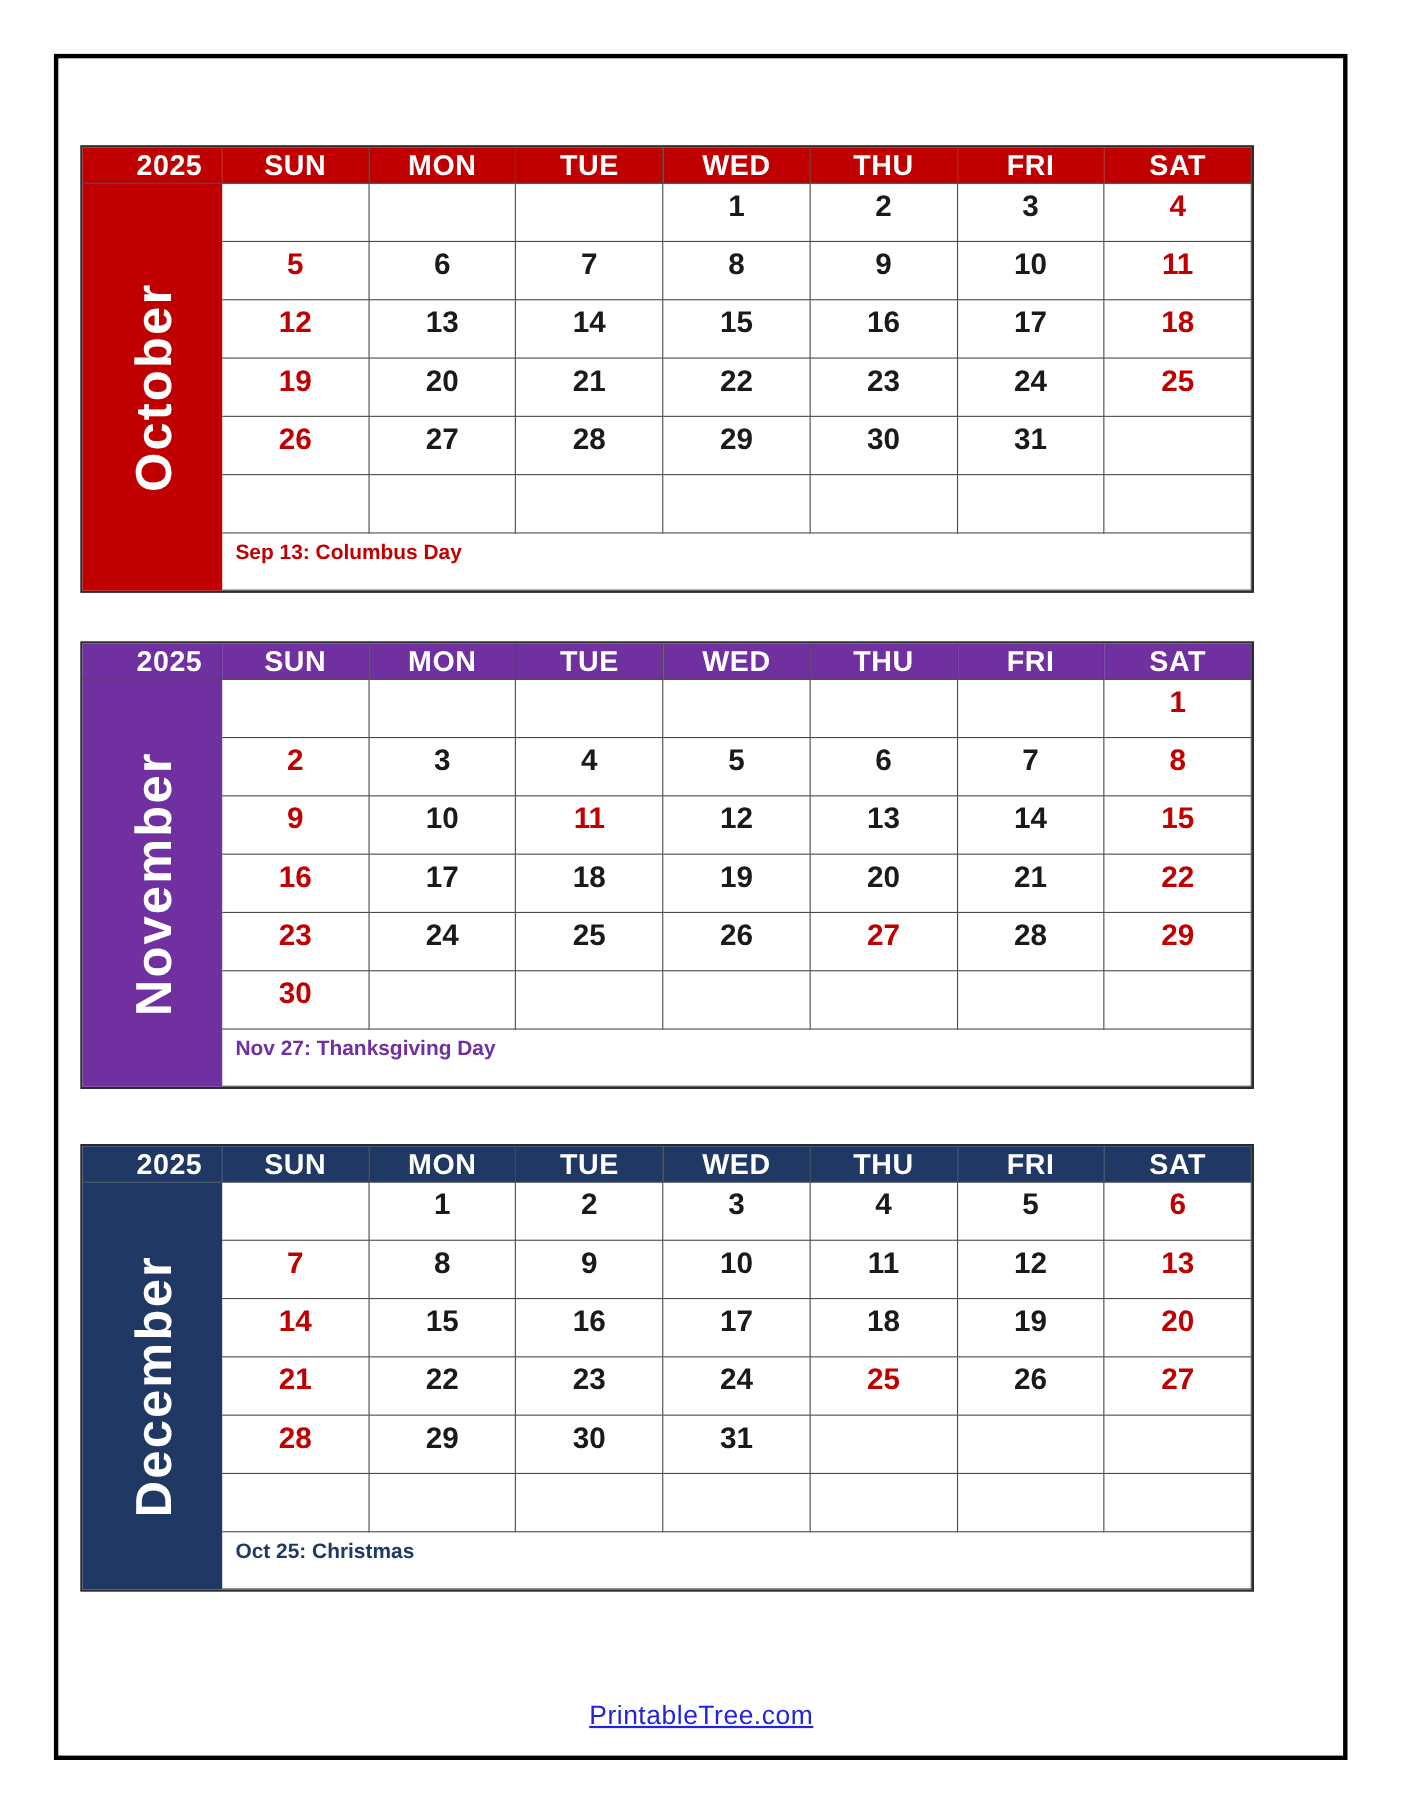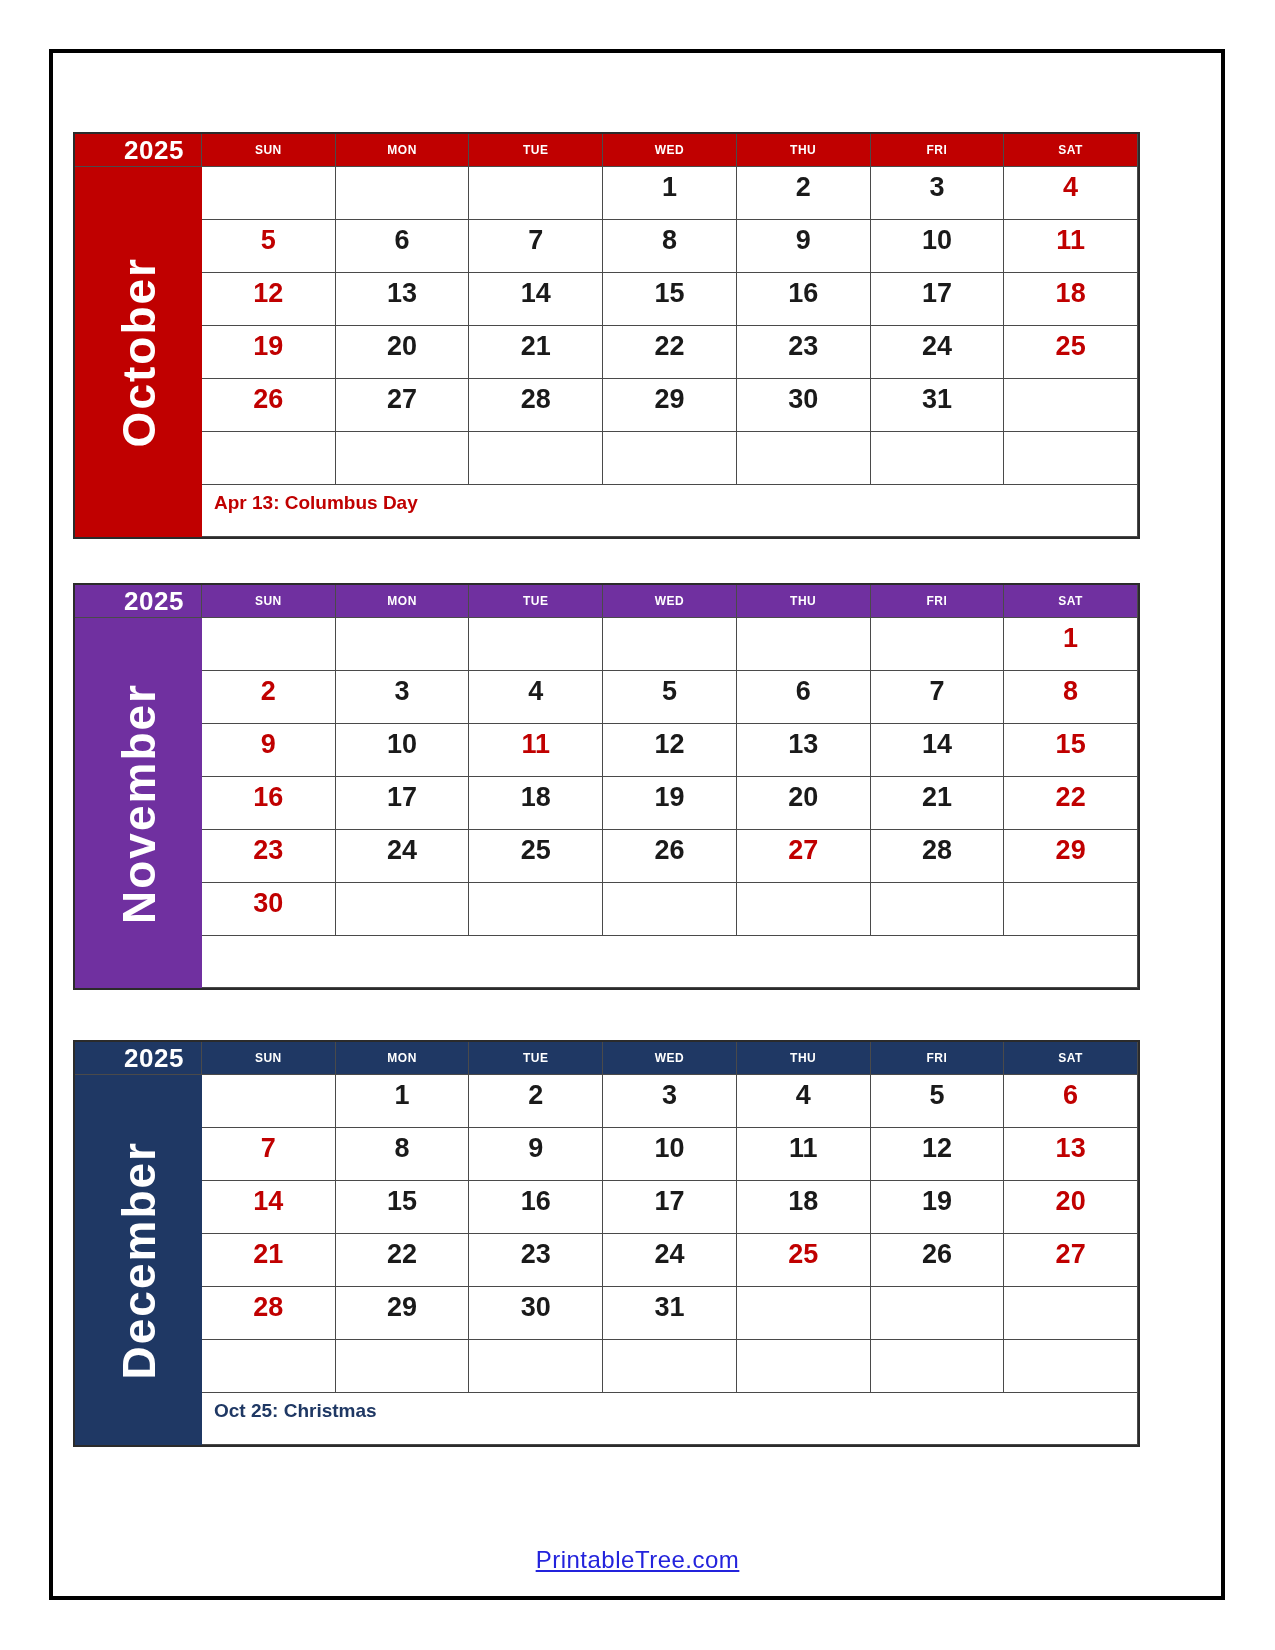--- a/index.html
+++ b/index.html
@@ -34,21 +34,21 @@
     overflow:hidden;
   }
   .hdr{
     background:var(--accent);
     color:#ffffff;
     font-weight:bold;
     display:flex;align-items:center;justify-content:center;
     letter-spacing:0.5px;
   }
   .hdr.year{font-size:26px;padding-left:32px;}
-  .hdr.day{font-size:12px;}
+  .hdr.day{font-size:26px;}
   .sidebar{
     grid-column:1;
     grid-row:2 / span 7;
     background:var(--accent);
     display:flex;align-items:center;justify-content:center;
   }
   .month-name{
     writing-mode:vertical-rl;
     transform:rotate(180deg);
     color:#ffffff;
@@ -144,21 +144,21 @@
         <div class="cell day-cell">31</div>
         <div class="cell day-cell"></div>
         <div class="cell day-cell"></div>
         <div class="cell day-cell"></div>
         <div class="cell day-cell"></div>
         <div class="cell day-cell"></div>
         <div class="cell day-cell"></div>
         <div class="cell day-cell"></div>
         <div class="cell day-cell"></div>
         <div class="cell holiday-cell">
-          <div>Apr 13: Columbus Day</div>
+          <div>Sep 13: Columbus Day</div>
         </div>
       </div>
       <div class="month" style="--accent: #7030A0; top: 583px;">
         <div class="cell hdr year">2025</div>
         <div class="cell hdr day">SUN</div>
         <div class="cell hdr day">MON</div>
         <div class="cell hdr day">TUE</div>
         <div class="cell hdr day">WED</div>
         <div class="cell hdr day">THU</div>
         <div class="cell hdr day">FRI</div>
@@ -202,20 +202,21 @@
         <div class="cell day-cell">28</div>
         <div class="cell day-cell red">29</div>
         <div class="cell day-cell red">30</div>
         <div class="cell day-cell"></div>
         <div class="cell day-cell"></div>
         <div class="cell day-cell"></div>
         <div class="cell day-cell"></div>
         <div class="cell day-cell"></div>
         <div class="cell day-cell"></div>
         <div class="cell holiday-cell">
+          <div>Nov 27: Thanksgiving Day</div>
         </div>
       </div>
       <div class="month" style="--accent: #1F3864; top: 1040px;">
         <div class="cell hdr year">2025</div>
         <div class="cell hdr day">SUN</div>
         <div class="cell hdr day">MON</div>
         <div class="cell hdr day">TUE</div>
         <div class="cell hdr day">WED</div>
         <div class="cell hdr day">THU</div>
         <div class="cell hdr day">FRI</div>

